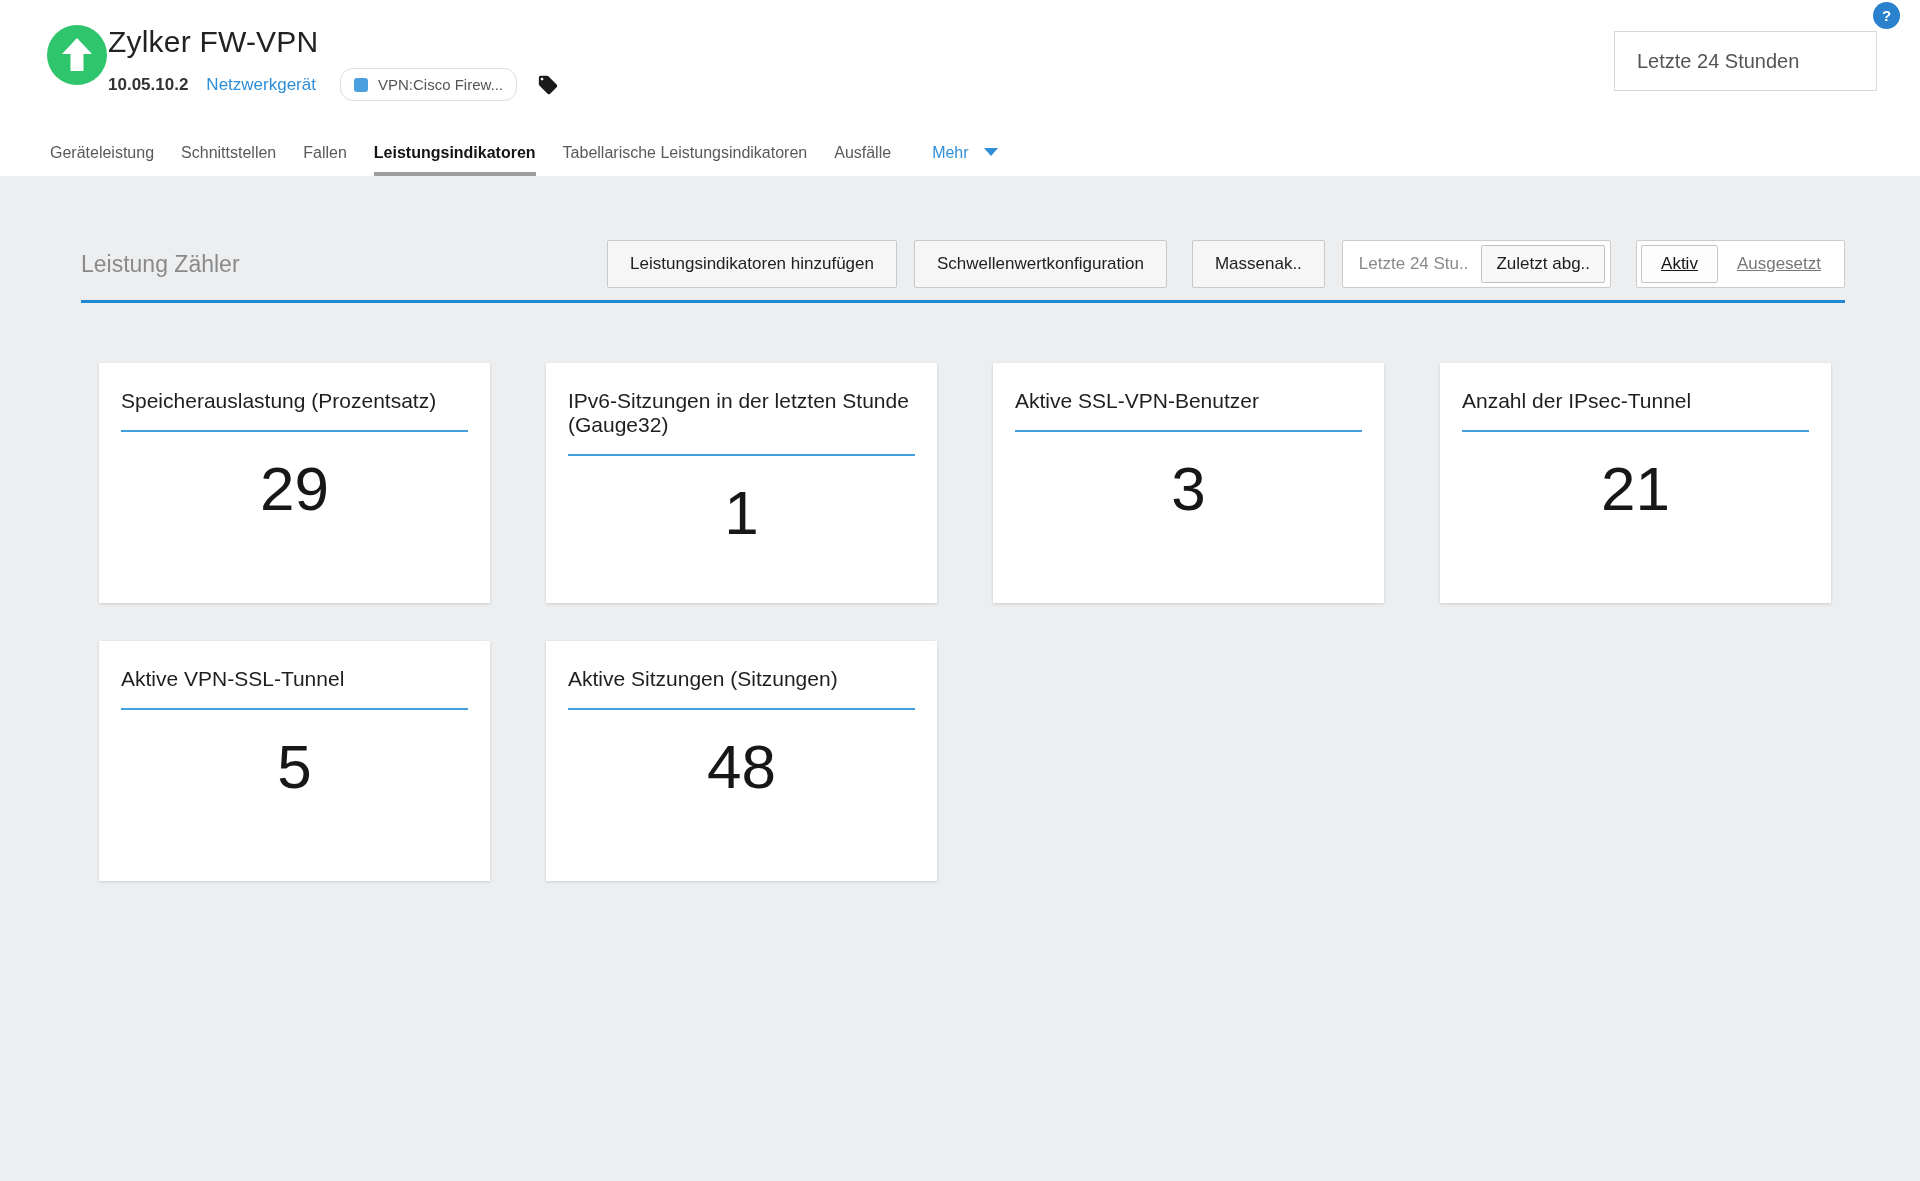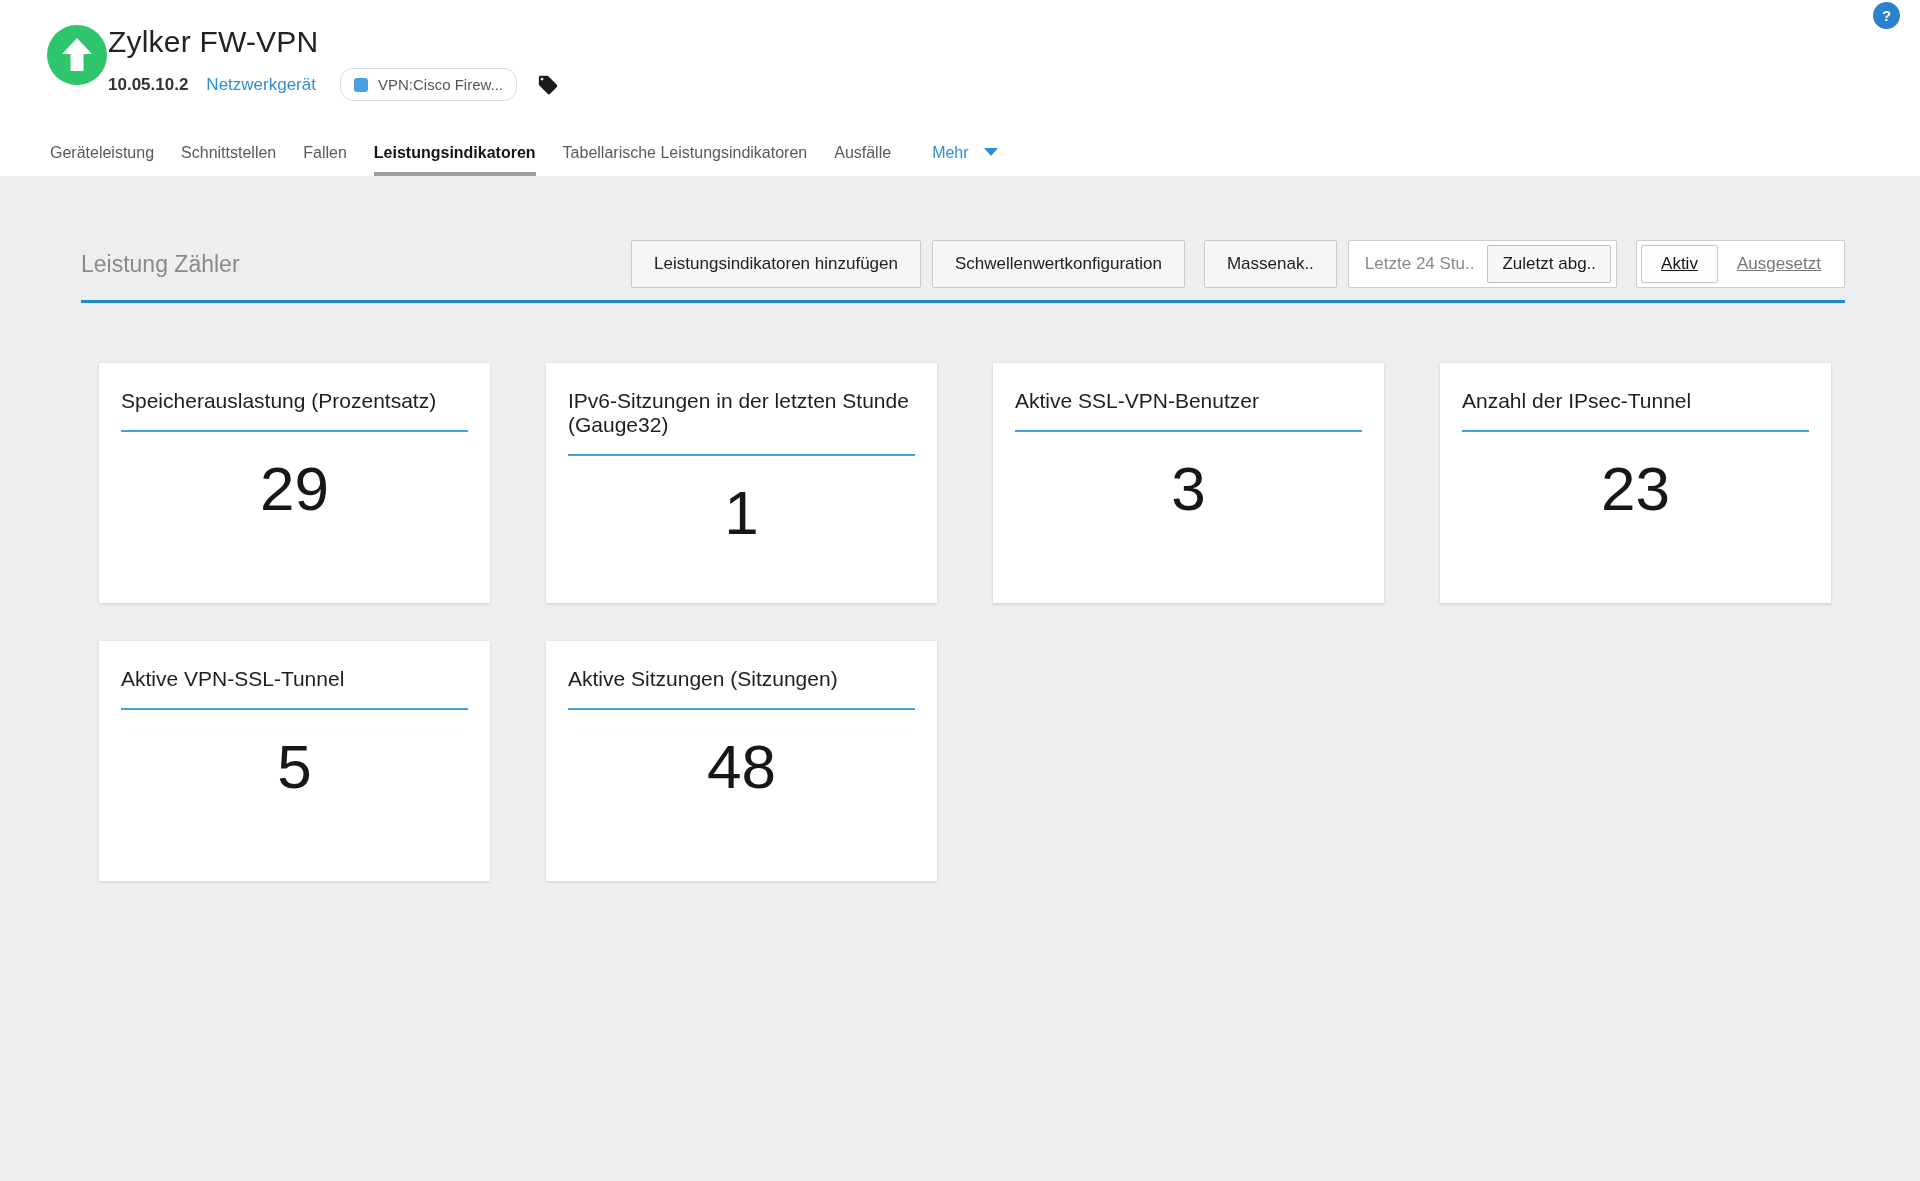--- a/index.html
+++ b/index.html
@@ -47,21 +47,21 @@
         font-size:16px;color:#5a5a5a;white-space:nowrap;}
   .tab{padding-bottom:14px;cursor:pointer;}
   .tab.active{font-weight:bold;color:#141414;border-bottom:4px solid var(--active-tab-underline);padding-bottom:10px;}
   .tab.more{color:var(--link-blue);display:flex;align-items:center;gap:15px;margin-left:14px;}
   .caret{width:0;height:0;border-left:7px solid transparent;border-right:7px solid transparent;
         border-top:8px solid var(--link-blue);margin-bottom:3px;}
 
   
   .toolbar{display:flex;align-items:center;justify-content:space-between;margin:64px 75px 0 81px;}
   .section-title{margin:0;font-size:23px;font-weight:400;color:#8a8a8a;}
-  .toolbar-actions{display:flex;align-items:center;gap:11px;}
+  .toolbar-actions{display:flex;align-items:center;gap:17px;}
   .btn{height:48px;padding:0 22px;background:#f6f6f6;border:1px solid #c9c9c9;border-radius:2px;
        font-size:17px;color:#222;font-family:inherit;cursor:pointer;}
   .btn.bulk{margin-left:8px;}
   .combo{display:flex;align-items:center;height:48px;border:1px solid #ccc;background:#fff;
        padding:0 5px 0 16px;gap:13px;border-radius:2px;}
   .combo-label{color:#8a8a8a;font-size:17px;cursor:pointer;}
   .combo-btn{height:38px;padding:0 14px;border:1px solid #c2c2c2;background:#f8f8f8;border-radius:2px;
        font-size:17px;color:#1c1c1c;font-family:inherit;cursor:pointer;}
   .segmented{display:flex;align-items:center;height:48px;border:1px solid #ccc;background:#fff;
        padding:0 4px;border-radius:2px;margin-left:8px;}
@@ -101,20 +101,23 @@
           </span>
           <span class="tag-icon">
             <svg width="22" height="22" viewBox="0 0 24 24" aria-hidden="true">
               <path fill="#1a1a1a" d="M21.41 11.58l-9-9C12.05 2.22 11.55 2 11 2H4c-1.1 0-2 .9-2 2v7c0 .55.22 1.05.59 1.42l9 9c.36.36.86.58 1.41.58.55 0 1.05-.22 1.41-.59l7-7c.37-.36.59-.86.59-1.41 0-.55-.23-1.06-.59-1.42zM5.5 7C4.67 7 4 6.33 4 5.5S4.67 4 5.5 4 7 4.67 7 5.5 6.33 7 5.5 7z"></path>
             </svg>
           </span>
         </div>
       </div>
     </div>
 
+    <div class="time-range-box">
+      <span>Letzte 24 Stunden</span>
+    </div>
 
     <div class="help-bubble">
       <span>?</span>
     </div>
 
     <nav class="tabs">
       <span class="tab">Geräteleistung</span>
       <span class="tab">Schnittstellen</span>
       <span class="tab">Fallen</span>
       <span class="tab active">Leistungsindikatoren</span>
@@ -158,21 +161,21 @@
         <div class="counter">1</div>
       </article>
       <article class="card">
         <h3>Aktive SSL-VPN-Benutzer</h3>
         <div class="card-rule"></div>
         <div class="counter">3</div>
       </article>
       <article class="card">
         <h3>Anzahl der IPsec-Tunnel</h3>
         <div class="card-rule"></div>
-        <div class="counter">23</div>
+        <div class="counter">21</div>
       </article>
       <article class="card">
         <h3>Aktive VPN-SSL-Tunnel</h3>
         <div class="card-rule"></div>
         <div class="counter">5</div>
       </article>
       <article class="card">
         <h3>Aktive Sitzungen (Sitzungen)</h3>
         <div class="card-rule"></div>
         <div class="counter">48</div>

